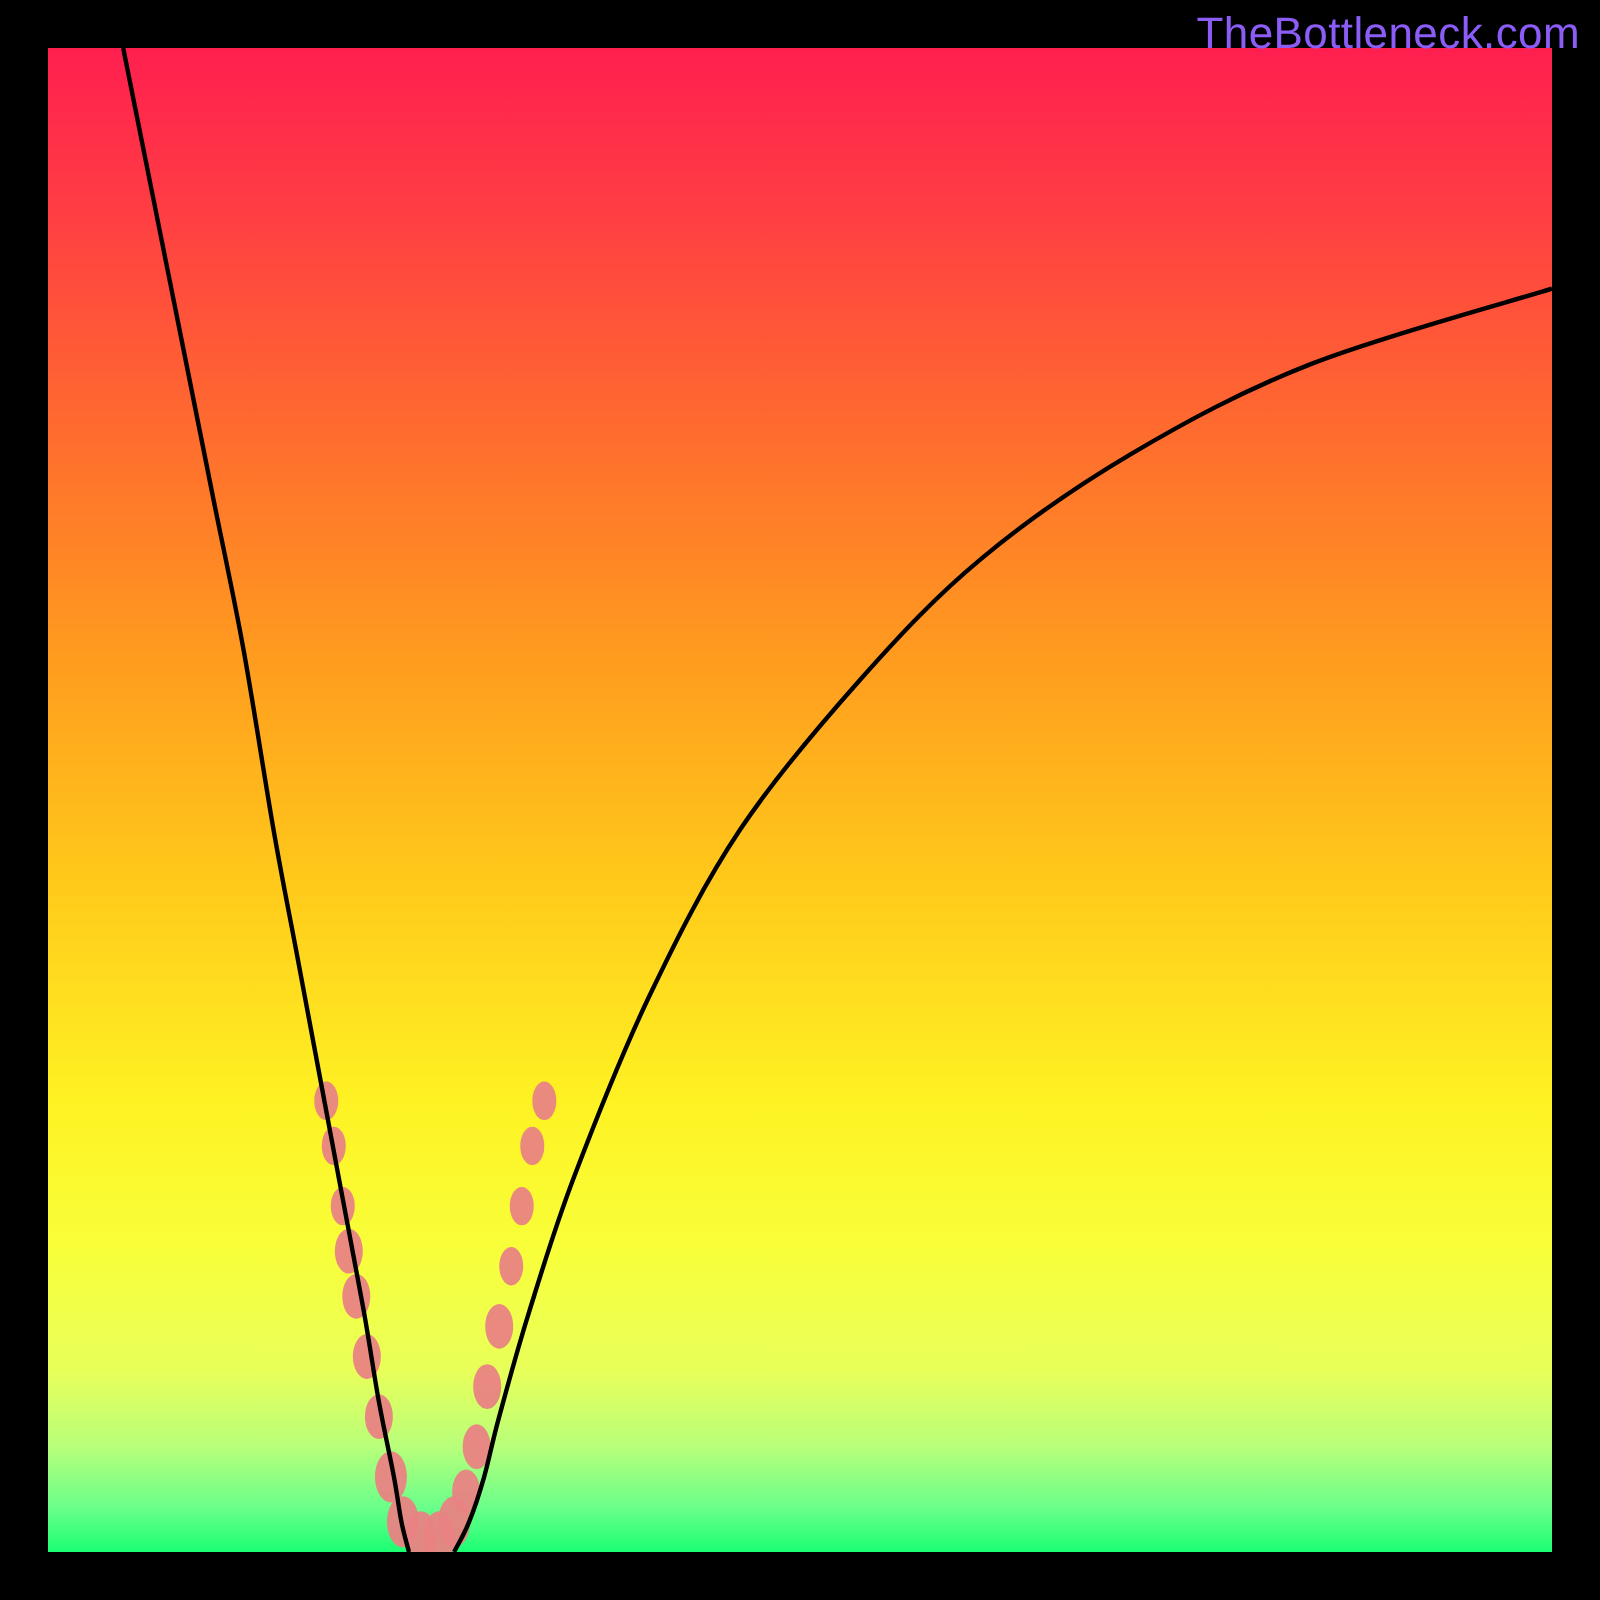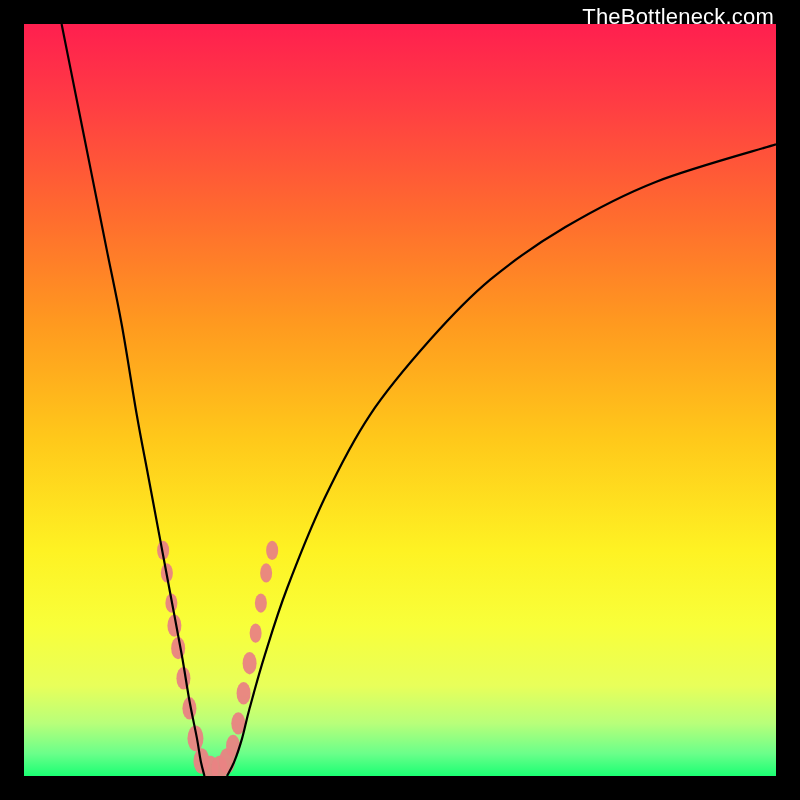--- a/index.html
+++ b/index.html
@@ -41,22 +41,22 @@
       #f8ff3a 80%,
       #e8ff5a 88%,
       #b8ff7a 93%,
       #6bff8a 97%,
       #1bff73 100%
     );
   }
   .watermark {
     position: absolute;
     top: 4px;
-    right: 26px;
-    color: #ffffff;
+    right: 10px;
+    color: #8b5cf6;
     font-size: 22px;
     font-weight: 500;
     letter-spacing: 0.2px;
     z-index: 10;
     user-select: none;
   }
   svg.curves {
     position: absolute;
     inset: 0;
     width: 752px;

